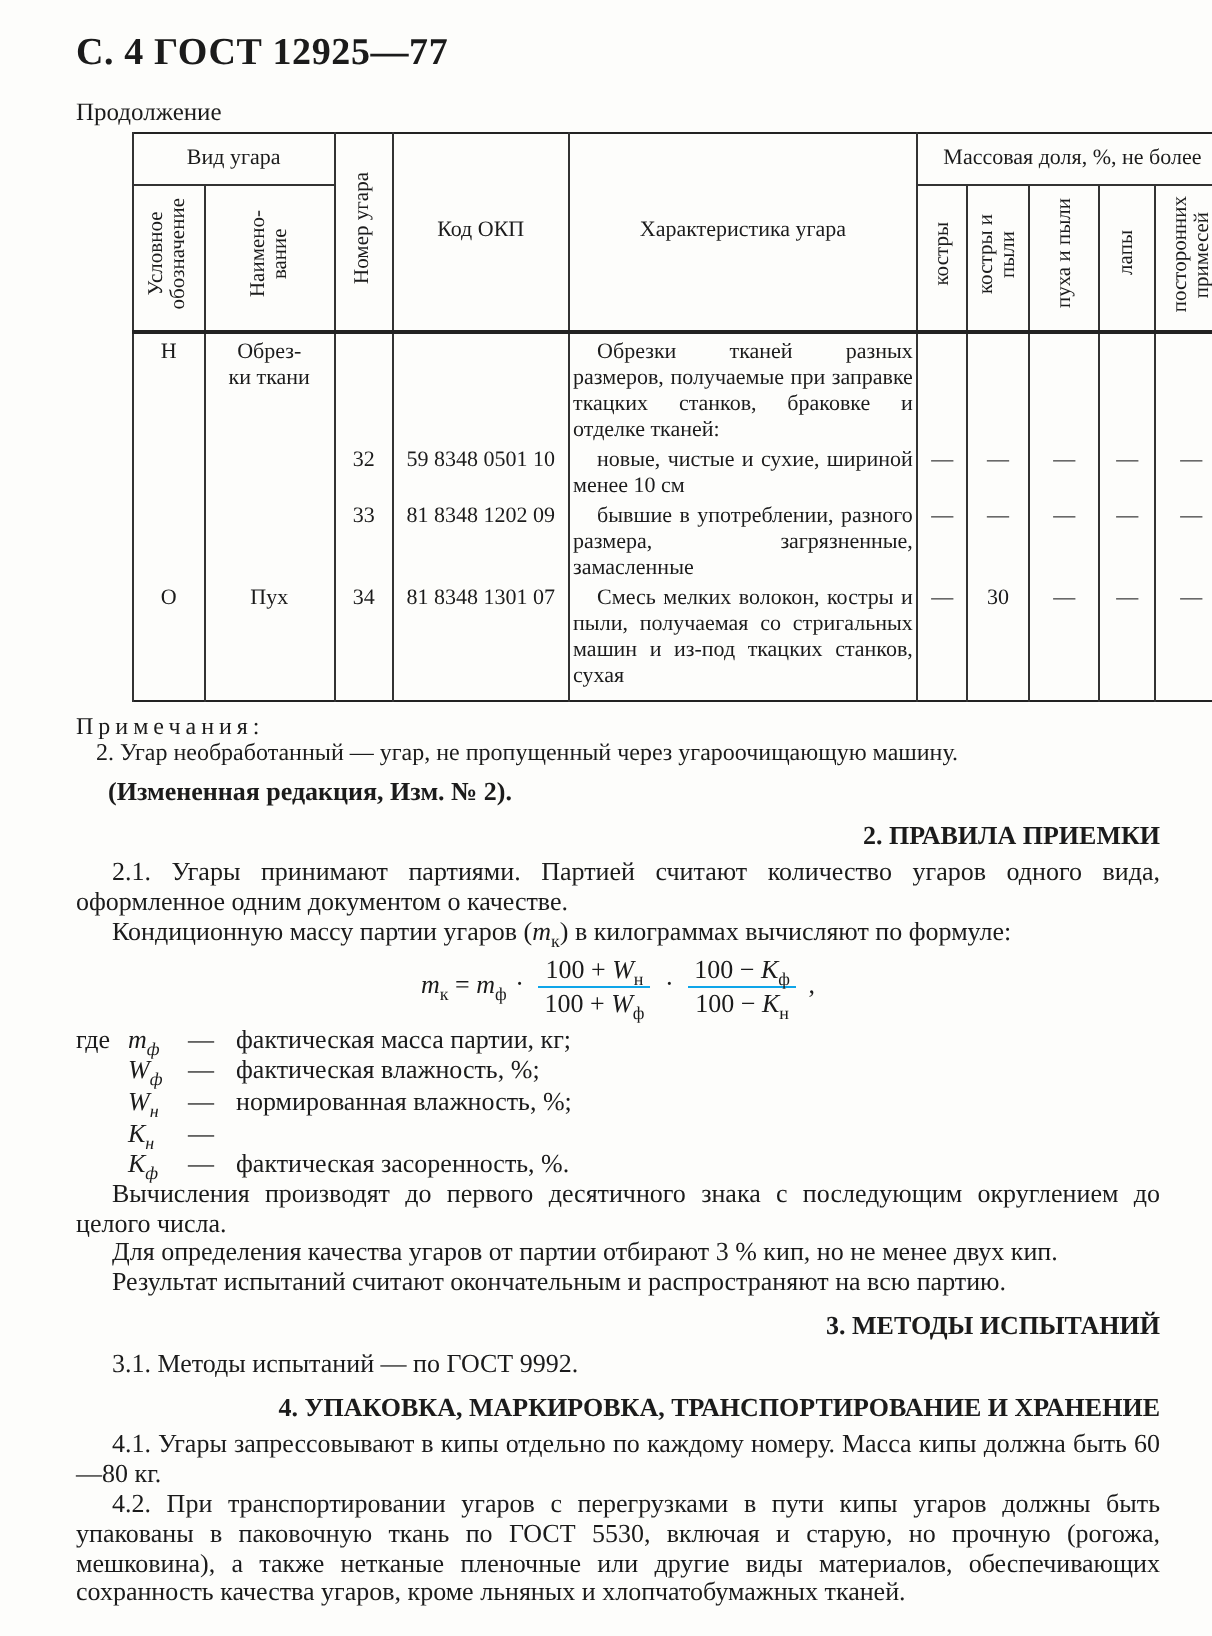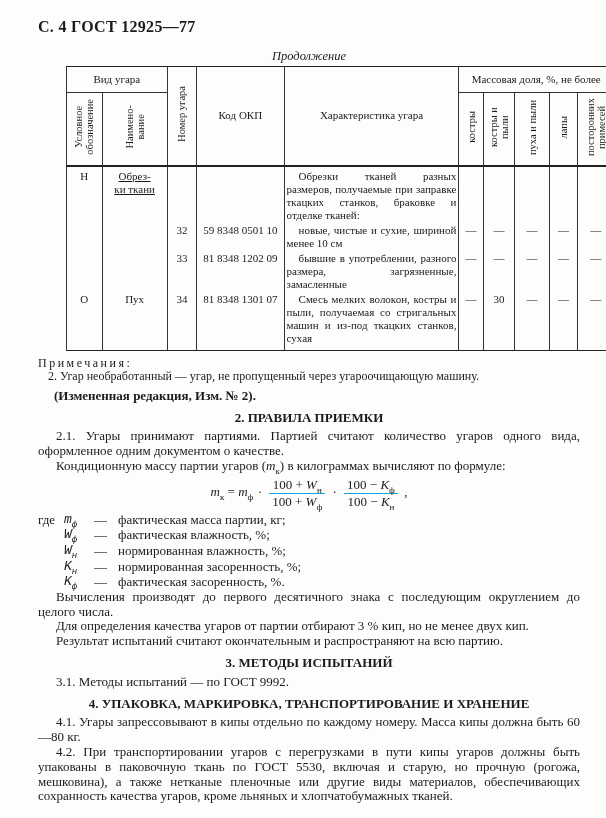--- a/index.html
+++ b/index.html
@@ -1,60 +1,60 @@
 <!DOCTYPE html>
 <html><head>
 <meta charset="utf-8">
 <style>
   html,body{margin:0;padding:0;background:#fdfdfb;}
   body{width:606px;height:818px;overflow:hidden;color:#1b1b1b;
        font-family:"Liberation Serif",serif;font-size:13px;line-height:14.8px;}
   .page{padding:20px 26px 0 38px;}
-  .doc-header{font-weight:bold;font-size:16px;letter-spacing:.3px;}
-  .continuation{text-align:center;font-style:italic;font-size:12.5px;margin-top:14px;margin-bottom:2px;}
+  .doc-header{font-weight:bold;font-size:19px;letter-spacing:.3px;}
+  .continuation{text-align:left;font-size:12.5px;margin-top:14px;margin-bottom:2px;}
 
   
   table.t{border-collapse:collapse;width:548px;table-layout:fixed;
           border-top:1.5px solid #222;border-bottom:1.5px solid #222;
           font-size:11px;line-height:13px;margin-left:28px;}
   .t th,.t td{border-left:1px solid #333;border-right:1px solid #333;padding:1px 2px;font-weight:normal;}
   .t tr.h1 th{border-bottom:1px solid #333;font-size:11px;padding:6px 2px;}
   .t tr.h1 th.rs{border-bottom:2px solid #222;vertical-align:middle;text-align:center;}
   .t tr.h2 th{border-bottom:2px solid #222;height:70px;vertical-align:middle;text-align:center;}
   .vt{writing-mode:vertical-rl;transform:rotate(180deg);display:inline-block;
       white-space:pre-line;font-size:10.5px;line-height:11px;}
   .t td{vertical-align:top;}
   .c-cond,.c-num,.c-okp,.c-dash,.c-name{text-align:center;}
   .c-char{text-align:justify;text-indent:12px;padding:1px 4px 1px 5px;}
-  .pre{white-space:pre-line;text-decoration:underline;}
+  .pre{white-space:pre-line;}
   .t tbody tr:first-child td{padding-top:3px;}
   .t tbody tr:last-child td{padding-bottom:5px;}
 
   
   .notes{font-size:12px;line-height:13.6px;margin-top:6px;}
   .notes-title{letter-spacing:2.5px;}
   .note{padding-left:10px;}
   .amend{font-weight:bold;text-indent:16px;margin:5px 0 0 0;}
-  .h-center{text-align:center;font-weight:bold;margin:7px 0 4px 0;}
+  .h-center{text-align:right;font-weight:bold;margin:7px 0 4px 0;}
   p{margin:0;}
   .para{text-indent:18px;text-align:justify;}
 
   
   .formula{text-align:center;margin:4px 0 3px 0;font-size:13px;line-height:14px;}
   .formula i,.fv{font-style:italic;}
   sub{font-size:9px;line-height:0;}
   .frac{display:inline-block;vertical-align:middle;text-align:center;margin:0 3px;}
   .frac .num{display:block;border-bottom:1px solid #0ea5e9;padding:0 3px 1px 3px;}
   .frac .den{display:block;padding:1px 3px 0 3px;}
   .fdot{margin:0 1px;}
 
   
   .def-row{display:flex;line-height:15.6px;}
   .def-lead{width:26px;}
-  .def-sym{width:30px;font-style:italic;font-family:Liberation Mono, monospace;}
+  .def-sym{width:30px;font-style:italic;}
   .def-dash{width:24px;text-align:left;}
   .def-text{flex:1;}
 </style>
 </head>
 <body>
 
 <div class="page">
 
   <div class="doc-header">С. 4 ГОСТ 12925—77</div>
 
@@ -193,21 +193,20 @@
     <div class="def-row">
       <span class="def-lead"></span>
         <span class="def-sym"><span>W</span><sub>н</sub></span>
         <span class="def-dash">—</span>
         <span class="def-text">нормированная влажность, %;</span>
     </div>
     <div class="def-row">
       <span class="def-lead"></span>
         <span class="def-sym"><span>K</span><sub>н</sub></span>
         <span class="def-dash">—</span>
-        <span class="def-text">нормированная засоренность, %;</span>
     </div>
     <div class="def-row">
       <span class="def-lead"></span>
         <span class="def-sym"><span>K</span><sub>ф</sub></span>
         <span class="def-dash">—</span>
         <span class="def-text">фактическая засоренность, %.</span>
     </div>
   </div>
 
   <p class="para">Вычисления производят до первого десятичного знака с последующим округлением до целого числа.</p>

